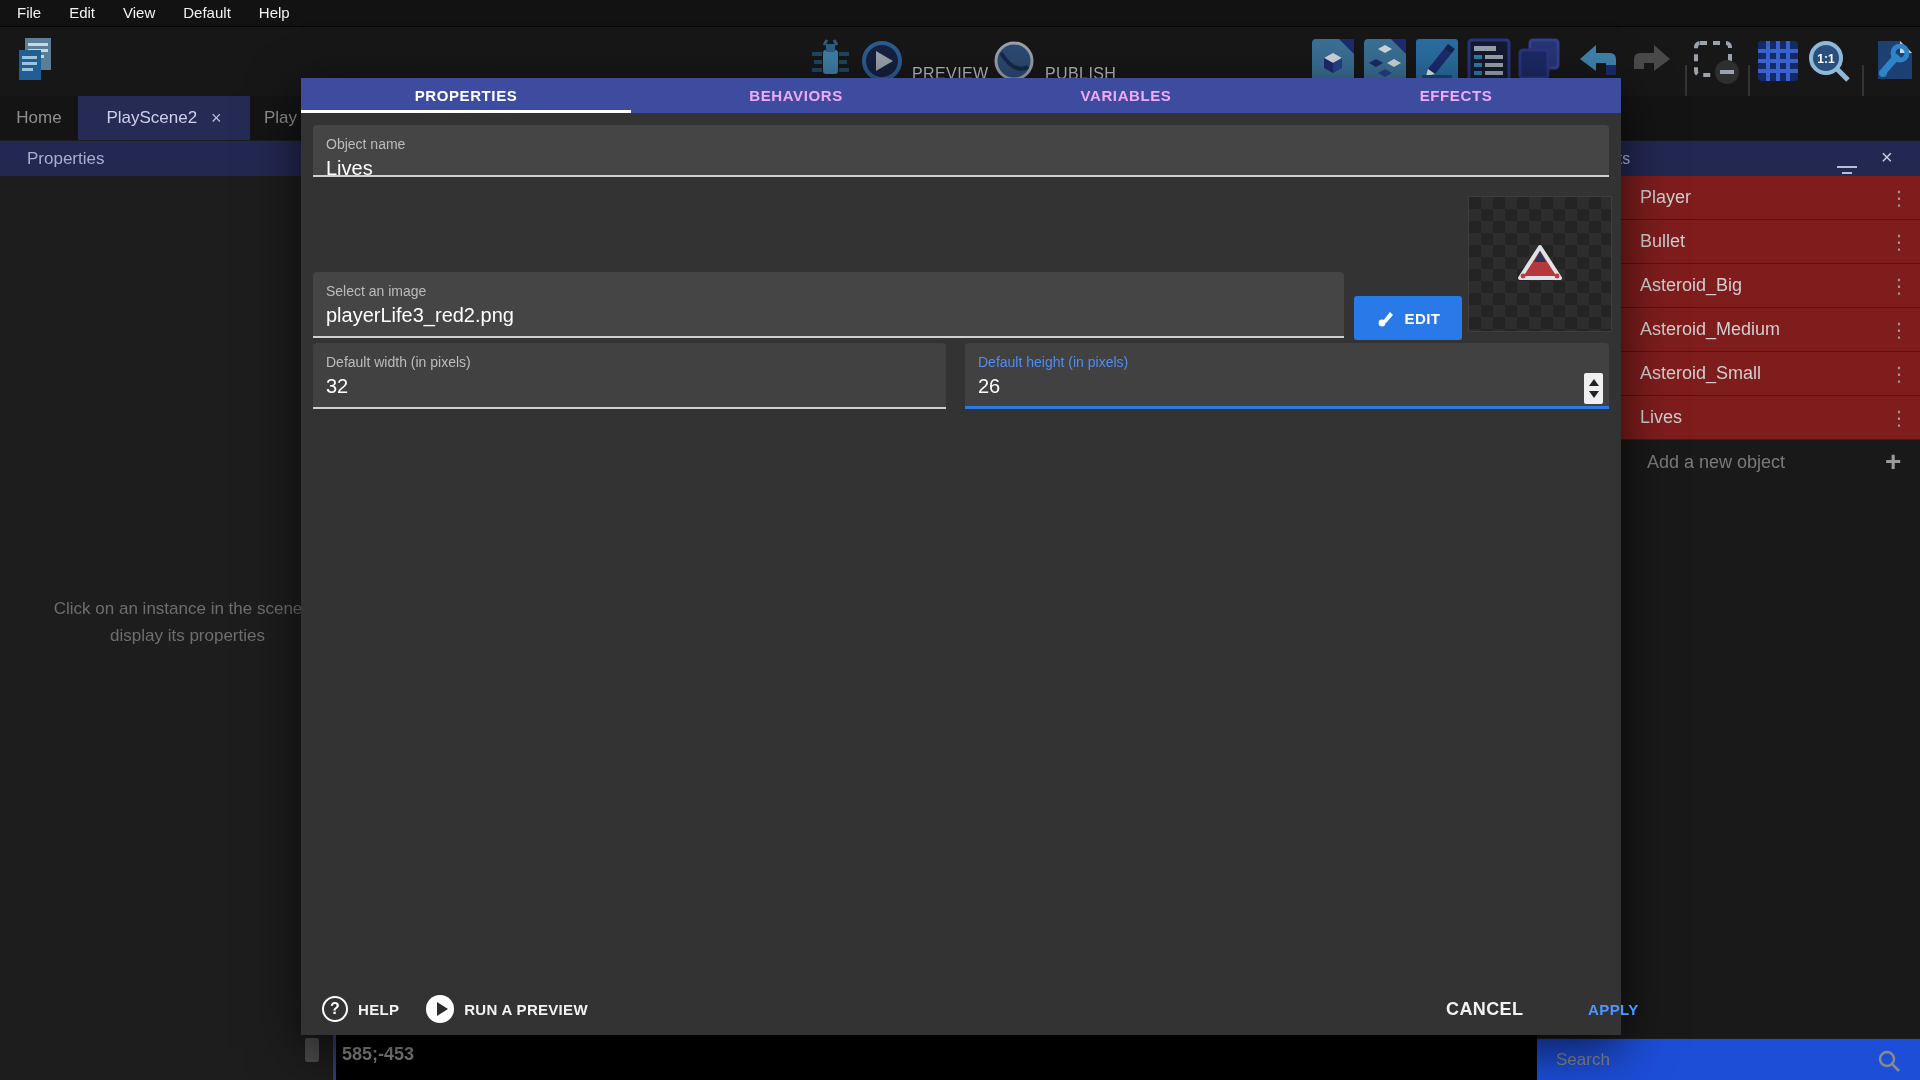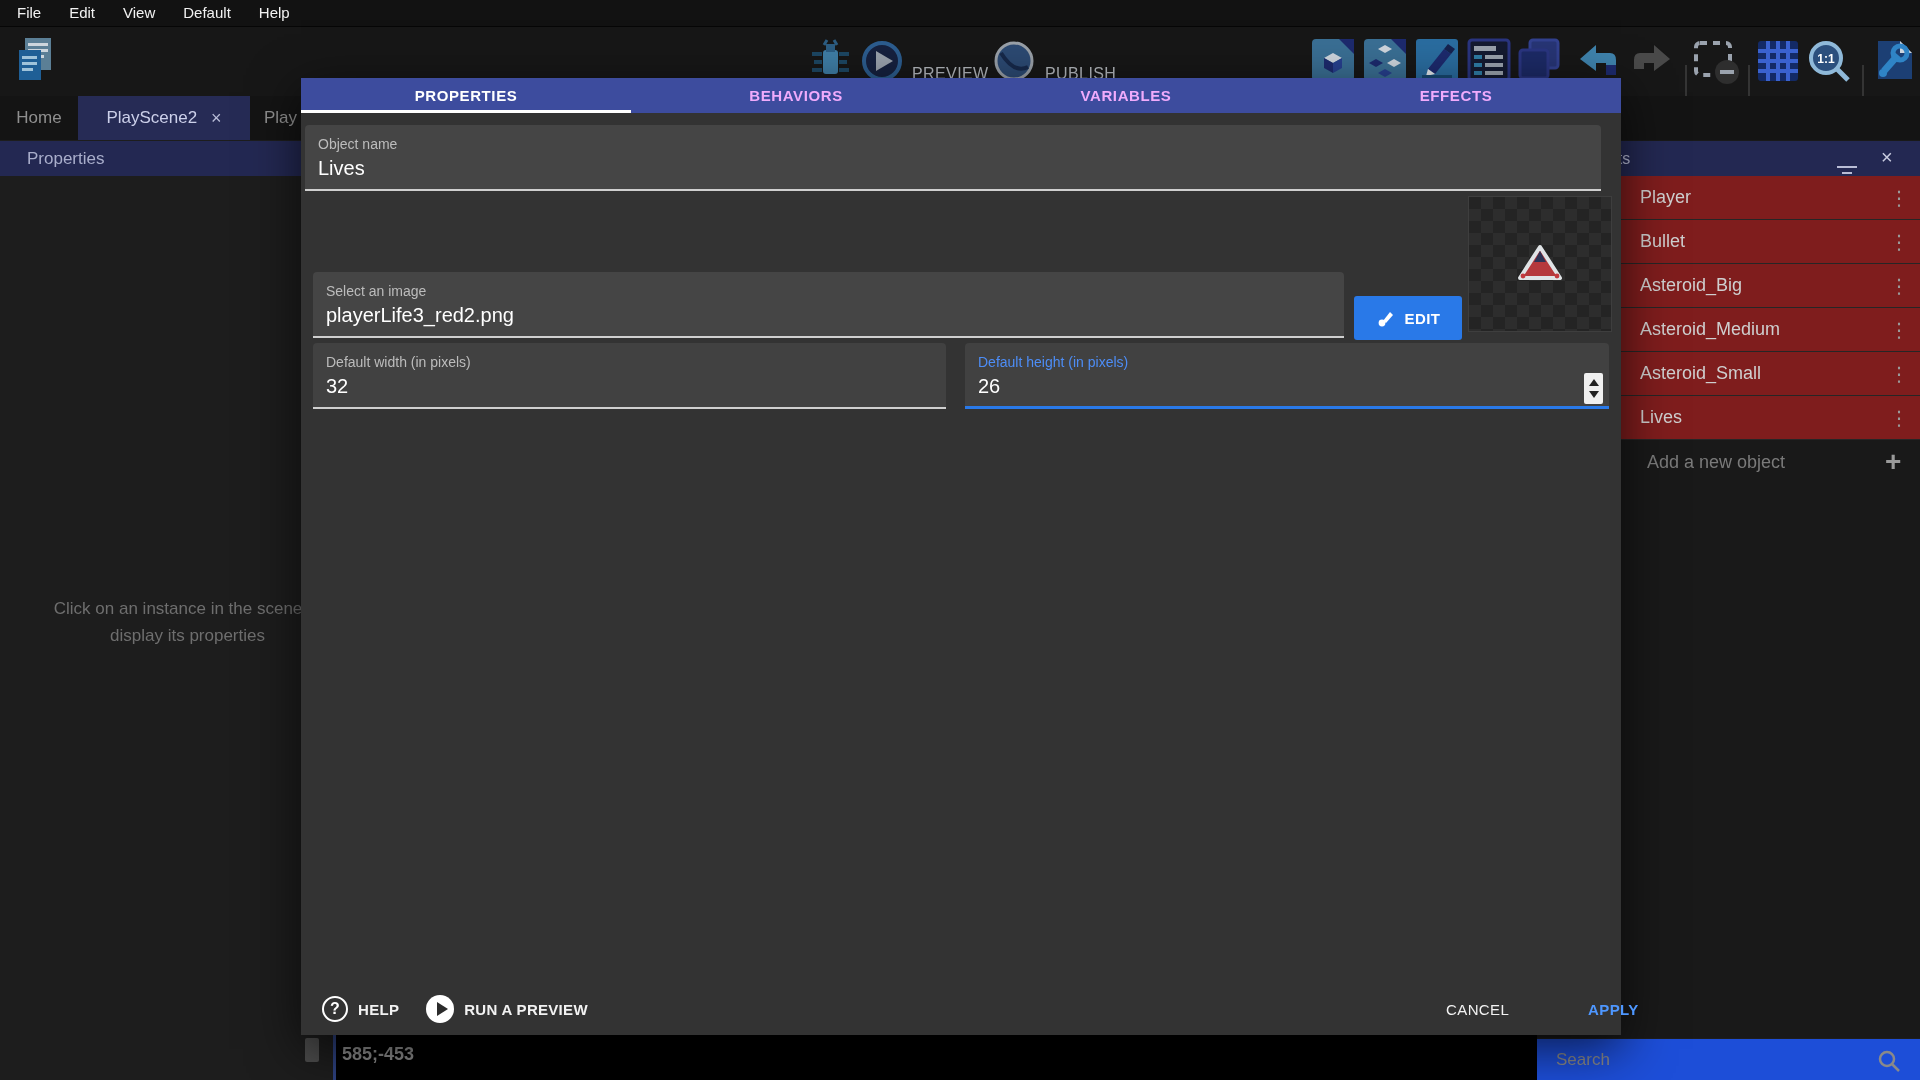--- a/index.html
+++ b/index.html
@@ -61,21 +61,21 @@
     z-index:50; box-shadow:0 14px 48px rgba(0,0,0,.65); }
   #dialog-tabs { position:absolute; left:0; top:0; width:1320px; height:35px; background:#3d4c9e; display:flex; }
   .dlg-tab { width:330px; height:35px; display:flex; align-items:center; justify-content:center;
     color:#f0abfc; font-size:15px; font-weight:bold; letter-spacing:.6px; position:relative; }
   .dlg-tab.active { color:#ffffff; }
   .dlg-tab.active::after { content:""; position:absolute; left:0; bottom:0; width:330px; height:3px; background:#fff; }
 
   .field { position:absolute; background:#454545; border-radius:4px 4px 0 0; border-bottom:2px solid #cfcfcf; }
   .field .f-label { position:absolute; left:13px; top:11px; font-size:14px; color:#bcbcbc; }
   .field .f-value { position:absolute; left:13px; top:32px; font-size:20px; color:#fff; }
-  #name-field  { left:4px;  top:47px;  width:1296px; height:66px; }
+  #name-field  { left:12px;  top:47px;  width:1296px; height:52px; }
   #image-field { left:12px;  top:194px; width:1031px; height:66px; }
   #width-field { left:12px;  top:265px; width:633px;  height:66px; background:#414141; }
   #height-field{ left:664px; top:265px; width:644px;  height:66px; background:#414141;
                  border-bottom:3px solid #2979e8; }
   #height-field .f-label { color:#4d8df6; }
   #spinner { position:absolute; right:6px; top:30px; width:19px; height:31px; background:#f0f0f0;
     border-radius:2px; display:flex; flex-direction:column; align-items:center; justify-content:space-evenly; }
   .spin-up { width:0; height:0; border-left:5px solid transparent; border-right:5px solid transparent; border-bottom:7px solid #222; }
   .spin-dn { width:0; height:0; border-left:5px solid transparent; border-right:5px solid transparent; border-top:7px solid #222; }
 
@@ -87,21 +87,21 @@
     background:
       repeating-conic-gradient(#2d2d2d 0% 25%, #242424 0% 50%) 0 0 / 24px 24px;
     display:flex; align-items:center; justify-content:center; }
 
   #dialog-footer { position:absolute; left:0; top:905px; width:1320px; height:52px;
     display:flex; align-items:center; }
   .footer-item { display:flex; align-items:center; gap:10px; color:#f2f2f2; font-size:15px; font-weight:bold;
     letter-spacing:.3px; }
   #help-item { margin-left:21px; }
   #runprev-item { margin-left:27px; }
-  #cancel-btn { position:absolute; left:1145px; color:#f2f2f2; font-size:15px; font-weight:normal; letter-spacing:.4px; }
+  #cancel-btn { position:absolute; left:1145px; color:#f2f2f2; font-size:18px; font-weight:bold; letter-spacing:.4px; }
   #apply-btn  { position:absolute; left:1240px; color:#4e97ff; font-size:15px; font-weight:bold; letter-spacing:.4px;margin-left:47px; }
 
   .circle-q { width:26px; height:26px; border:2px solid #fff; border-radius:50%;
     display:flex; align-items:center; justify-content:center; color:#fff; font-size:16px; font-weight:bold; }
   .circle-play { width:28px; height:28px; background:#fff; border-radius:50%; position:relative; }
   .circle-play::after { content:""; position:absolute; left:11px; top:7px; width:0; height:0;
     border-top:7px solid transparent; border-bottom:7px solid transparent; border-left:11px solid #2b2b2b; }
 
   .filter-icon { width:20px; height:12px; position:relative; }
   .filter-icon::before { content:""; position:absolute; left:0; top:1px; width:20px; height:2px; background:#b9bdd6; }

